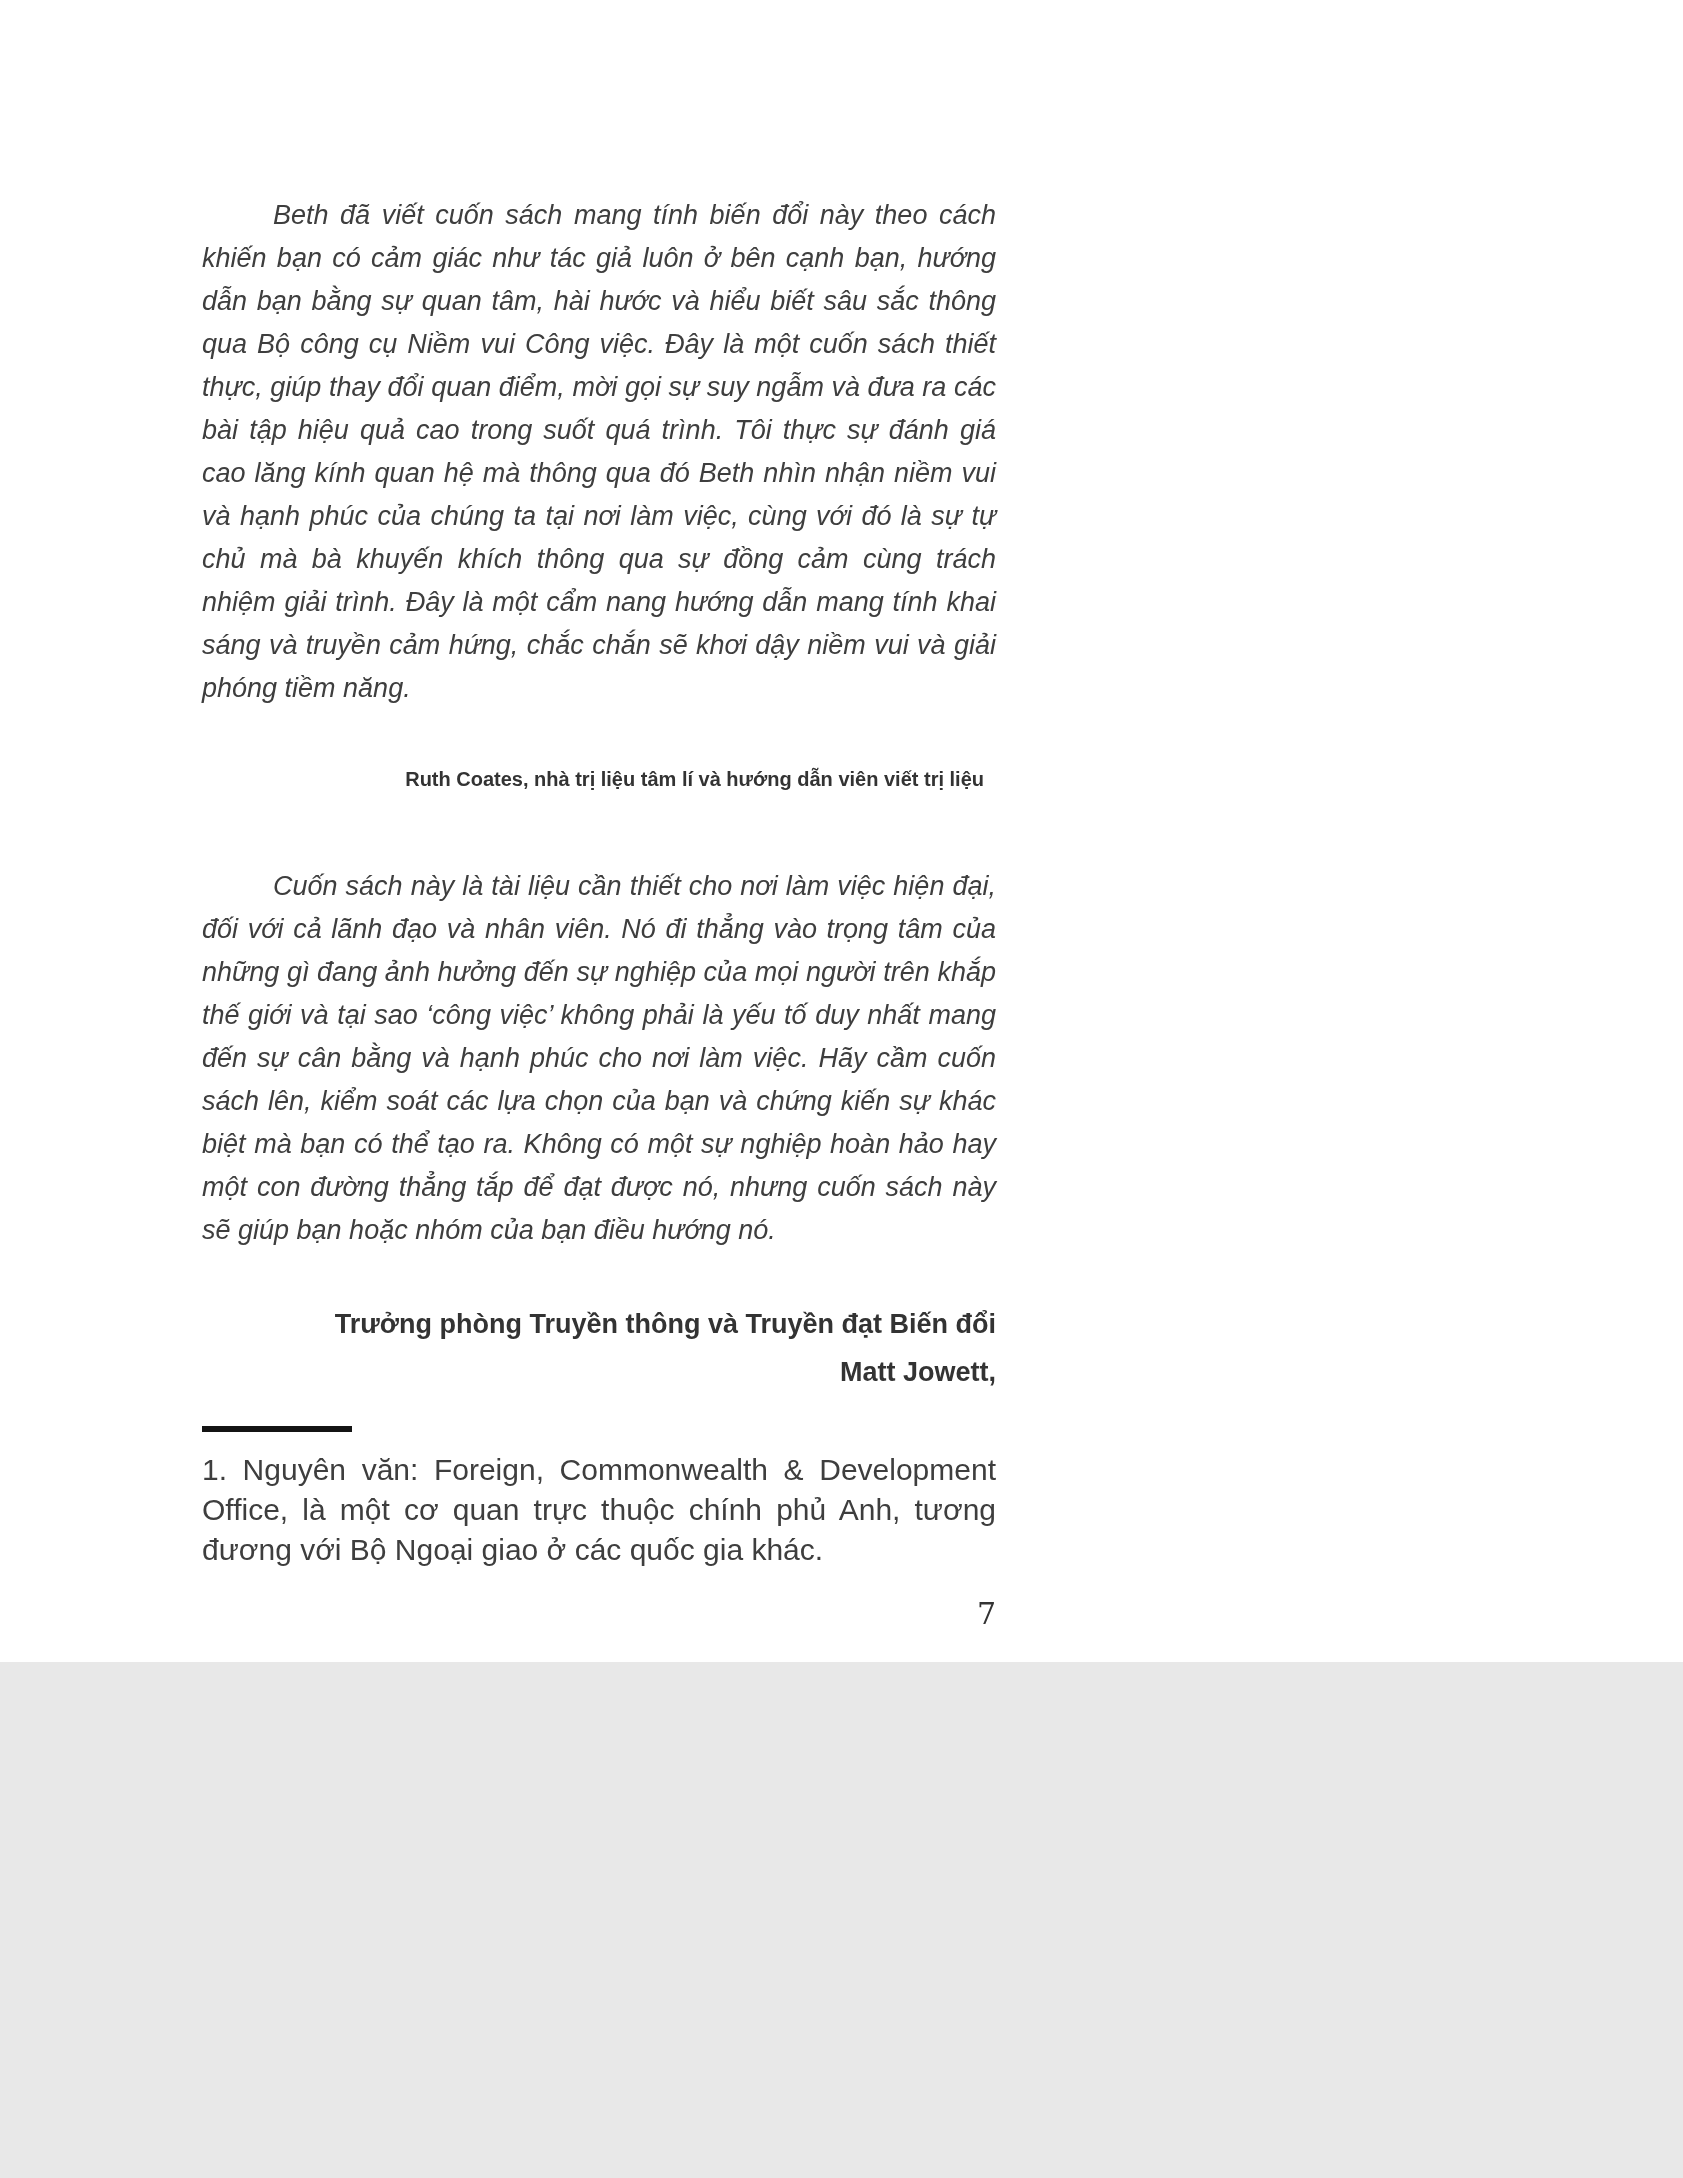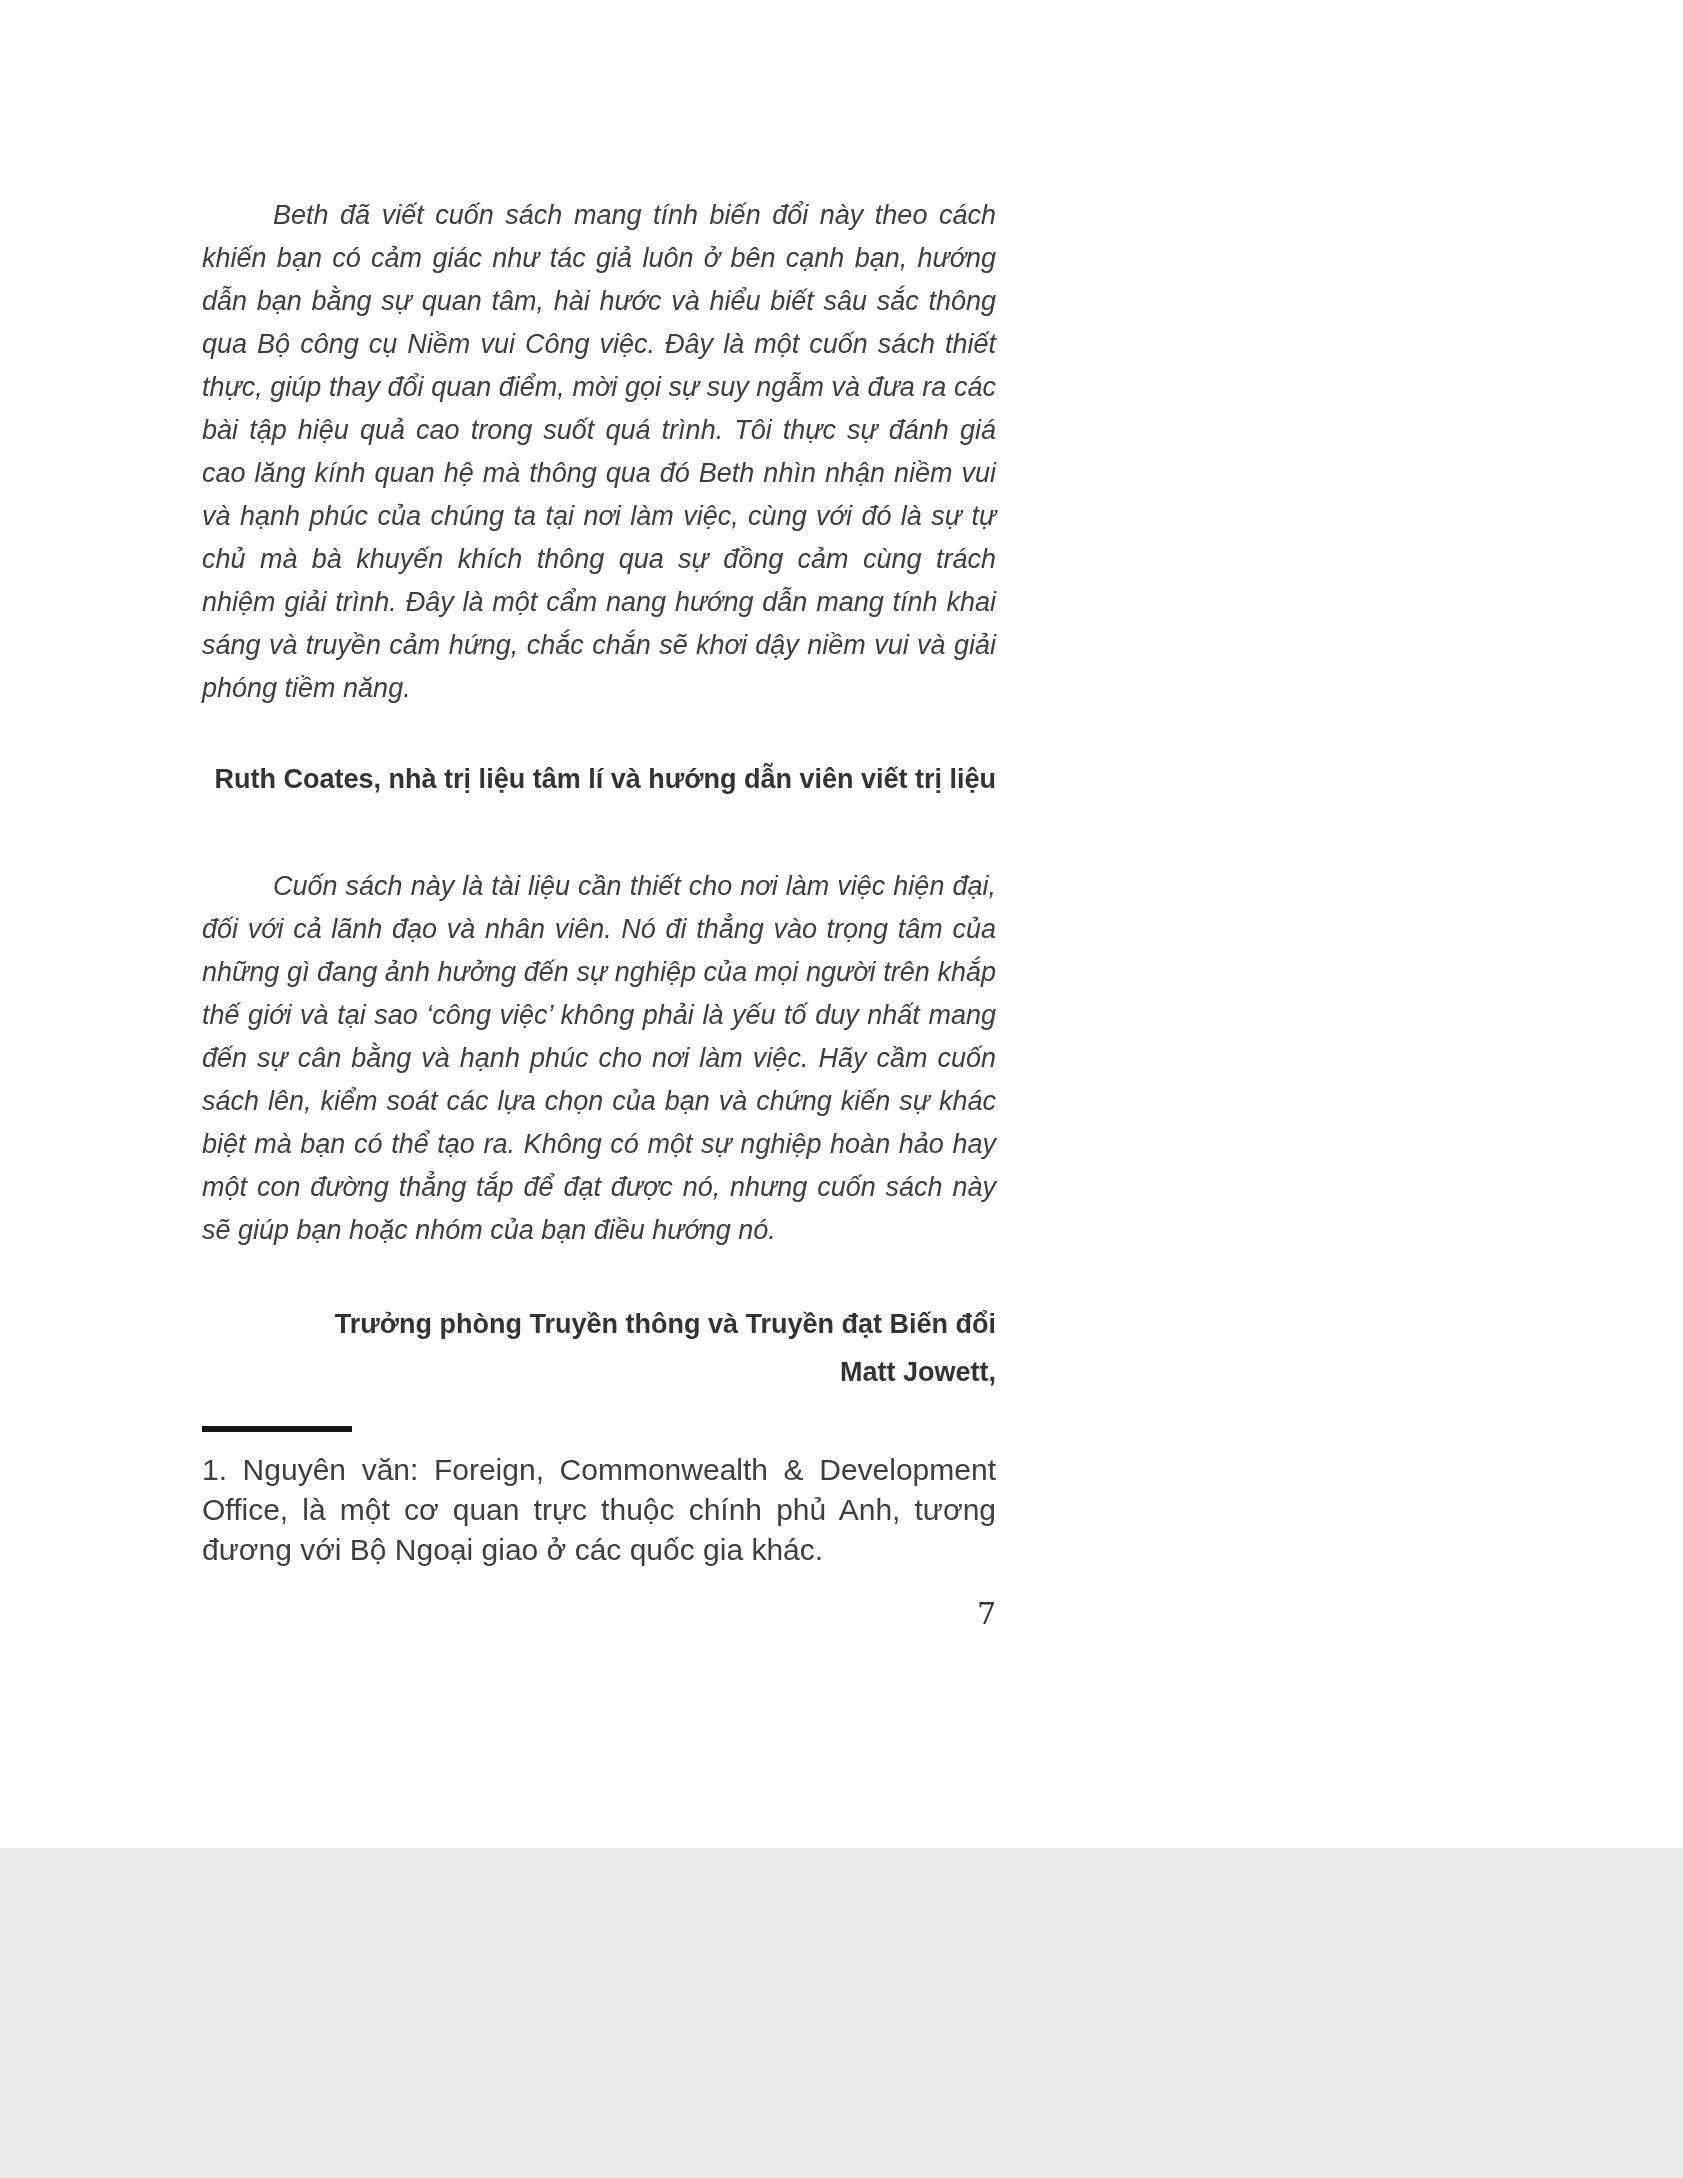--- a/index.html
+++ b/index.html
@@ -3,21 +3,21 @@
 <meta charset="utf-8">
 <style>
   html, body {
     margin: 0;
     padding: 0;
     background: #e8e8e8;
   }
   .page {
     position: relative;
     width: 1683px;
-    height: 1848px;
+    height: 1662px;
     margin: 0 auto;
     background: #ffffff;
     font-family: "Liberation Sans", "DejaVu Sans", sans-serif;
     color: #3e3e3e;
     overflow: hidden;
   }
   .content {
     position: absolute;
     left: 202px;
     top: 194px;
@@ -29,24 +29,24 @@
     font-size: 27px;
     line-height: 43px;
     text-align: justify;
     text-indent: 71px;
     color: #3e3e3e;
   }
   .quote.second {
     margin-top: 64px;
   }
   .attribution {
-    margin: 48px 0 0 0;
+    margin: 48px 12px 0 0;
     font-weight: bold;
     font-style: normal;
-    font-size: 27px;
+    font-size: 20px;
     line-height: 43px;
     text-align: right;
     color: #333333;
   }
   .attribution-block {
     margin-top: 48px;
   }
   .attribution-block p {
     margin: 0;
     font-weight: bold;

